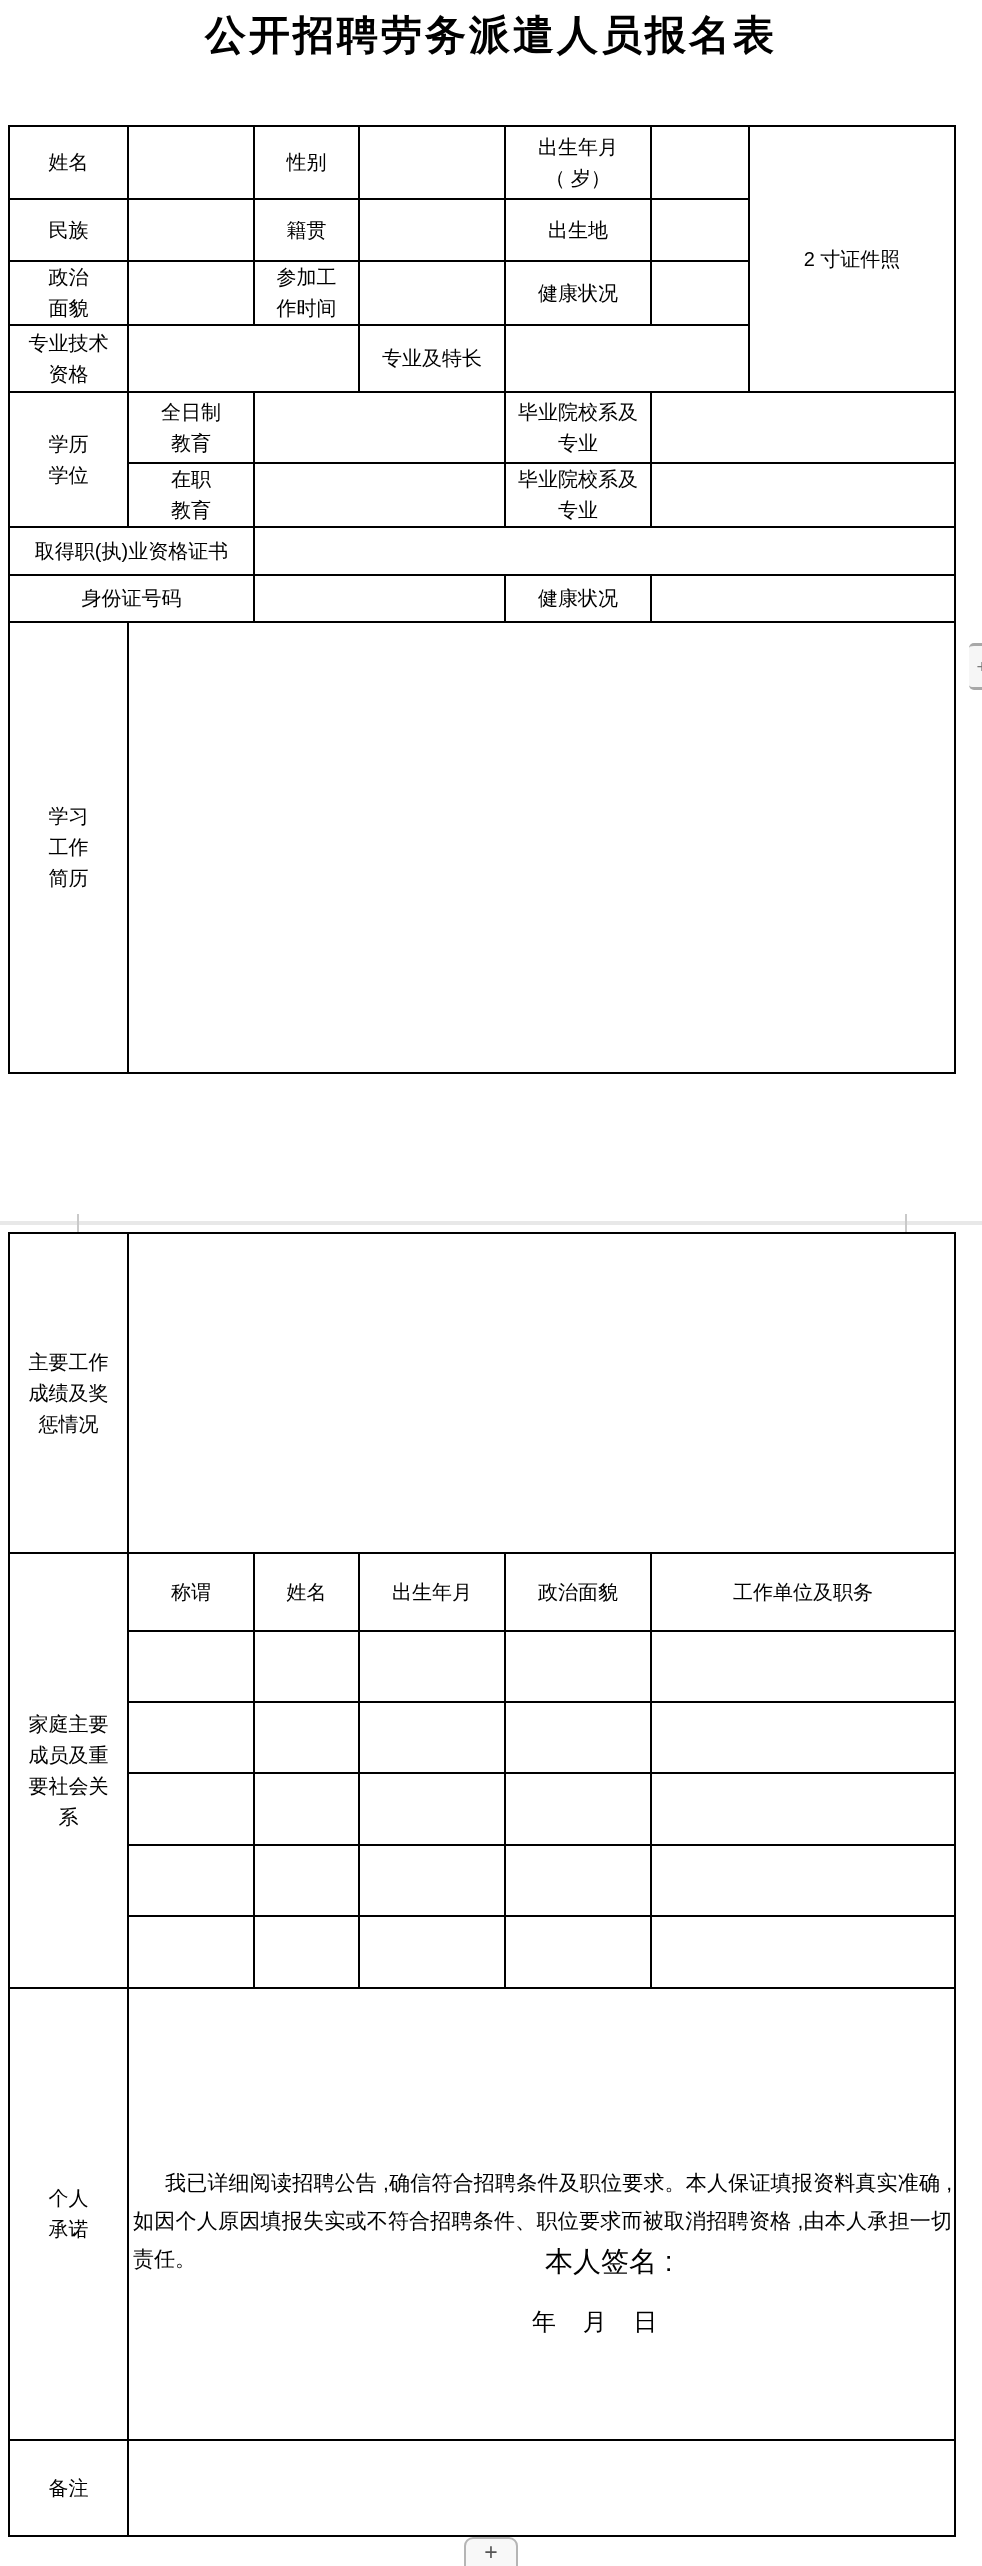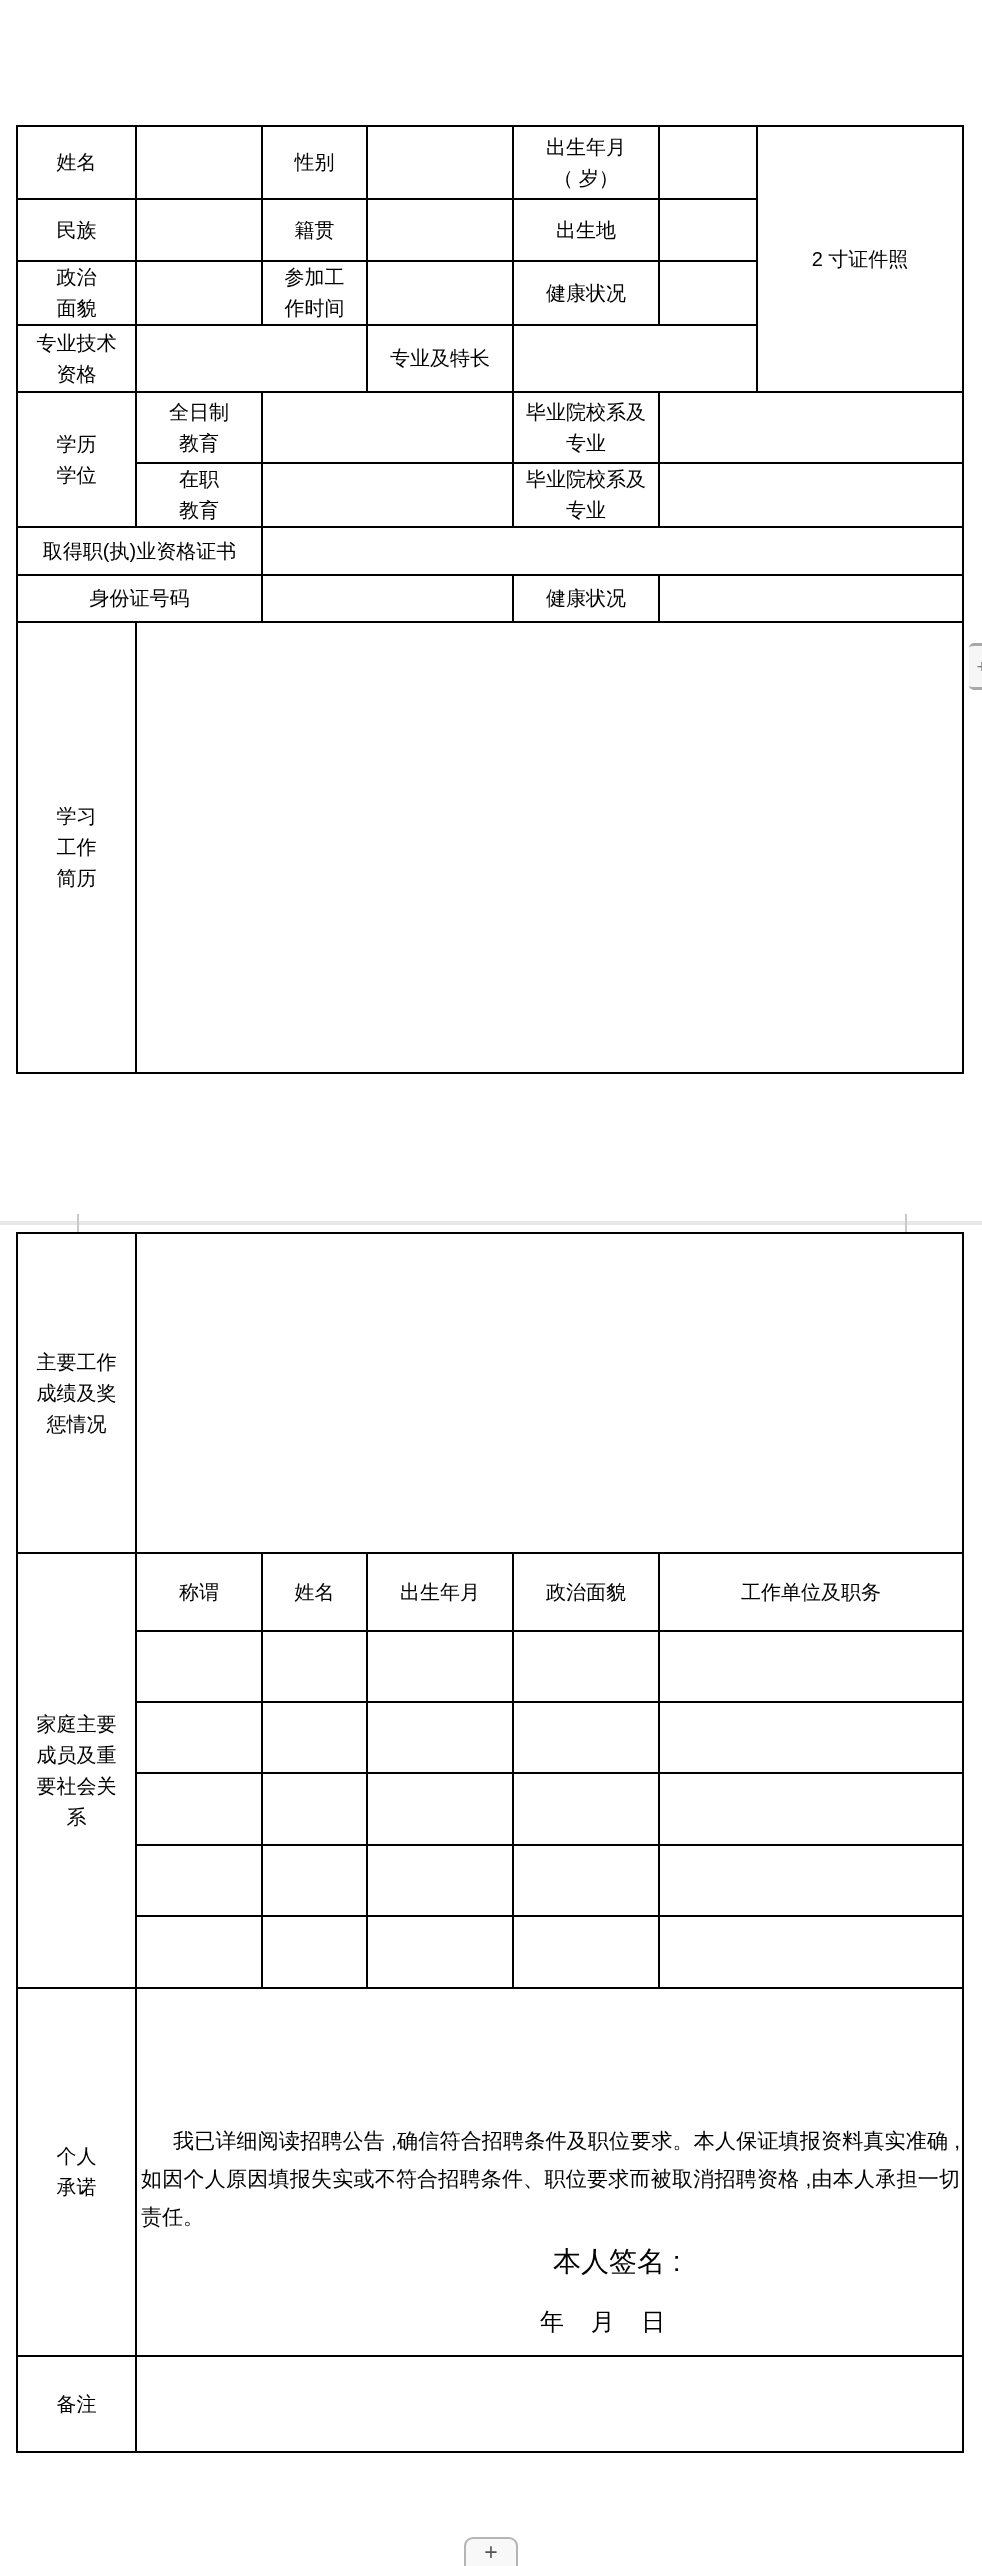--- a/index.html
+++ b/index.html
@@ -19,21 +19,21 @@
     font-weight:700;
     font-size:41px;
     letter-spacing:3px;
     white-space:nowrap;
   }
   table.form{
     position:absolute;
     border-collapse:collapse;
     table-layout:fixed;
     width:946px;
-    left:16px;
+    left:8px;
   }
   table.t1{top:125px;}
   table.t2{top:1232px;}
   table.form td{
     border:2px solid #000;
     padding:0;
     text-align:center;
     vertical-align:middle;
     font-size:20px;
     line-height:1.55;
@@ -106,20 +106,21 @@
     font-size:23px;color:#555;
     line-height:27px;
     cursor:pointer;
   }
 </style>
 </head>
 <body>
 
 <div class="page">
 
+  <div class="doc-title">公开招聘劳务派遣人员报名表</div>
 
   <table class="form t1">
     <colgroup>
       <col style="width:119px">
         <col style="width:126px">
         <col style="width:105px">
       <col style="width:146px">
         <col style="width:146px">
         <col style="width:98px">
       <col style="width:206px">
@@ -256,21 +257,21 @@
       <td class="blank"></td>
       <td class="blank"></td>
     </tr>
     <tr style="height:72px">
       <td class="blank"></td>
       <td class="blank"></td>
       <td class="blank"></td>
       <td class="blank"></td>
       <td class="blank"></td>
     </tr>
-    <tr style="height:368px">
+    <tr style="height:452px">
       <td>个人
 承诺</td>
       <td class="pledge-cell" colspan="5">
         <div class="pledge-text">我已详细阅读招聘公告 ,确信符合招聘条件及职位要求。本人保证填报资料真实准确 ,如因个人原因填报失实或不符合招聘条件、职位要求而被取消招聘资格 ,由本人承担一切责任。</div>
         <div class="sig-line">本人签名 :</div>
         <div class="date-line">年    月    日</div>
       </td>
     </tr>
     <tr style="height:96px">
       <td>备注</td>

